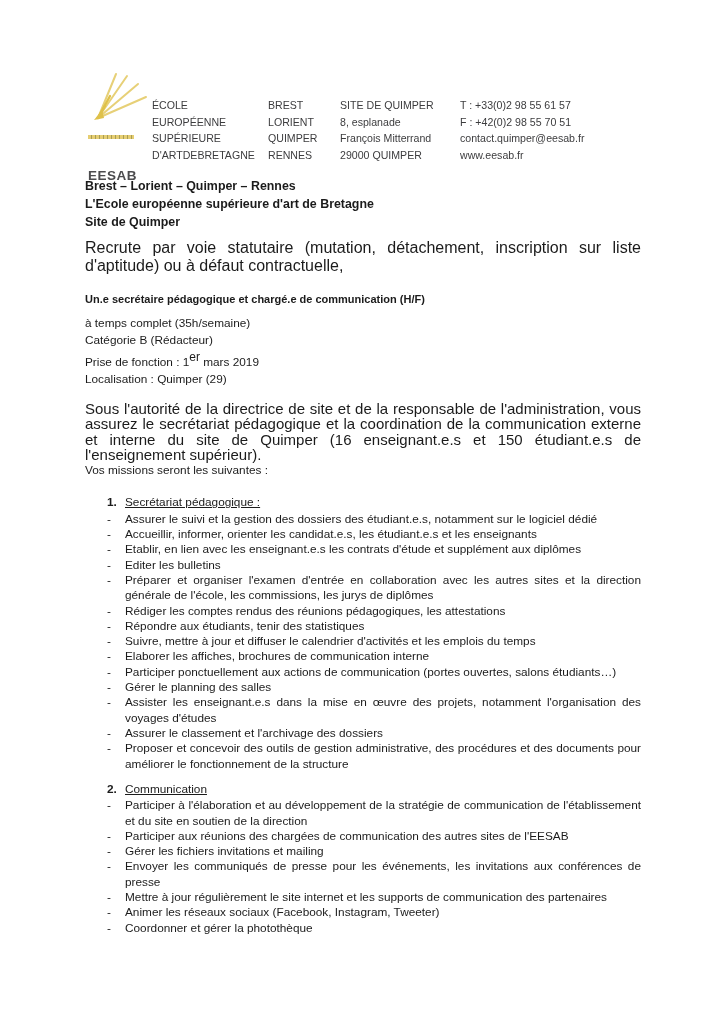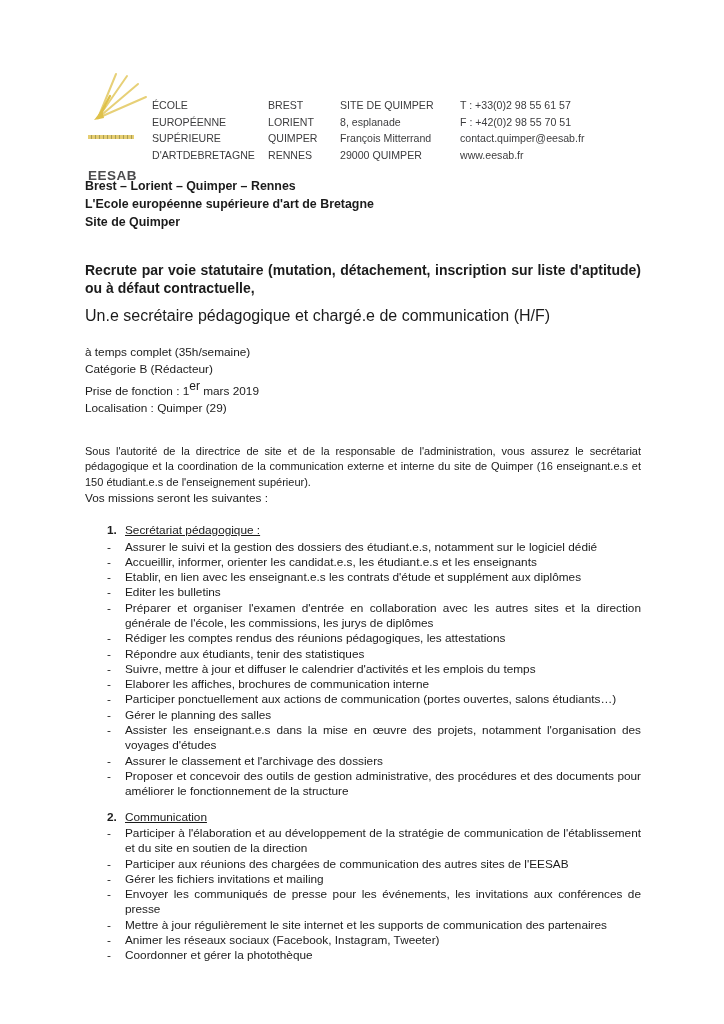--- a/index.html
+++ b/index.html
@@ -25,24 +25,24 @@
   .col-cities  { left:268px; }
   .col-address { left:340px; }
   .col-contact { left:460px; }
 
   
   .content { position:absolute; left:85px; top:177px; width:556px; }
   .b { font-weight:normal; }
   sup { font-size:12px; }
 
   .org-block { font-size:12.4px; font-weight:bold; line-height:18px; }
-  .recruit { margin-top:30px; font-size:14px; font-weight:bold; line-height:18px; text-align:justify; }
-  .job-title { margin-top:10px; font-size:16px; font-weight:normal; line-height:17px; }
-  .detail-block { margin-top:20px; font-size:11.8px; line-height:17px; }
-  .context-par { margin-top:27px; font-size:11px; line-height:15.3px; text-align:justify; }
+  .recruit { margin-top:8px; font-size:16px; font-weight:normal; line-height:18px; text-align:justify; }
+  .job-title { margin-top:16px; font-size:11px; font-weight:bold; line-height:17px; }
+  .detail-block { margin-top:7px; font-size:11.8px; line-height:17px; }
+  .context-par { margin-top:13px; font-size:15px; line-height:15.3px; text-align:justify; }
   .missions-intro { margin-top:1px; font-size:11.8px; line-height:15.3px; }
 
   .sections { margin-top:17px; }
   .mission-section { margin-bottom:10px; }
   .sec-head { display:flex; font-size:11.8px; line-height:15.4px; margin-bottom:1px; }
   .sec-num { width:18px; margin-left:22px; font-weight:bold; flex:none; }
   .sec-title { text-decoration:underline; }
   .item { display:flex; font-size:11.8px; line-height:15.3px; }
   .dash { width:18px; margin-left:22px; flex:none; }
   .itext { flex:1; text-align:justify; }

